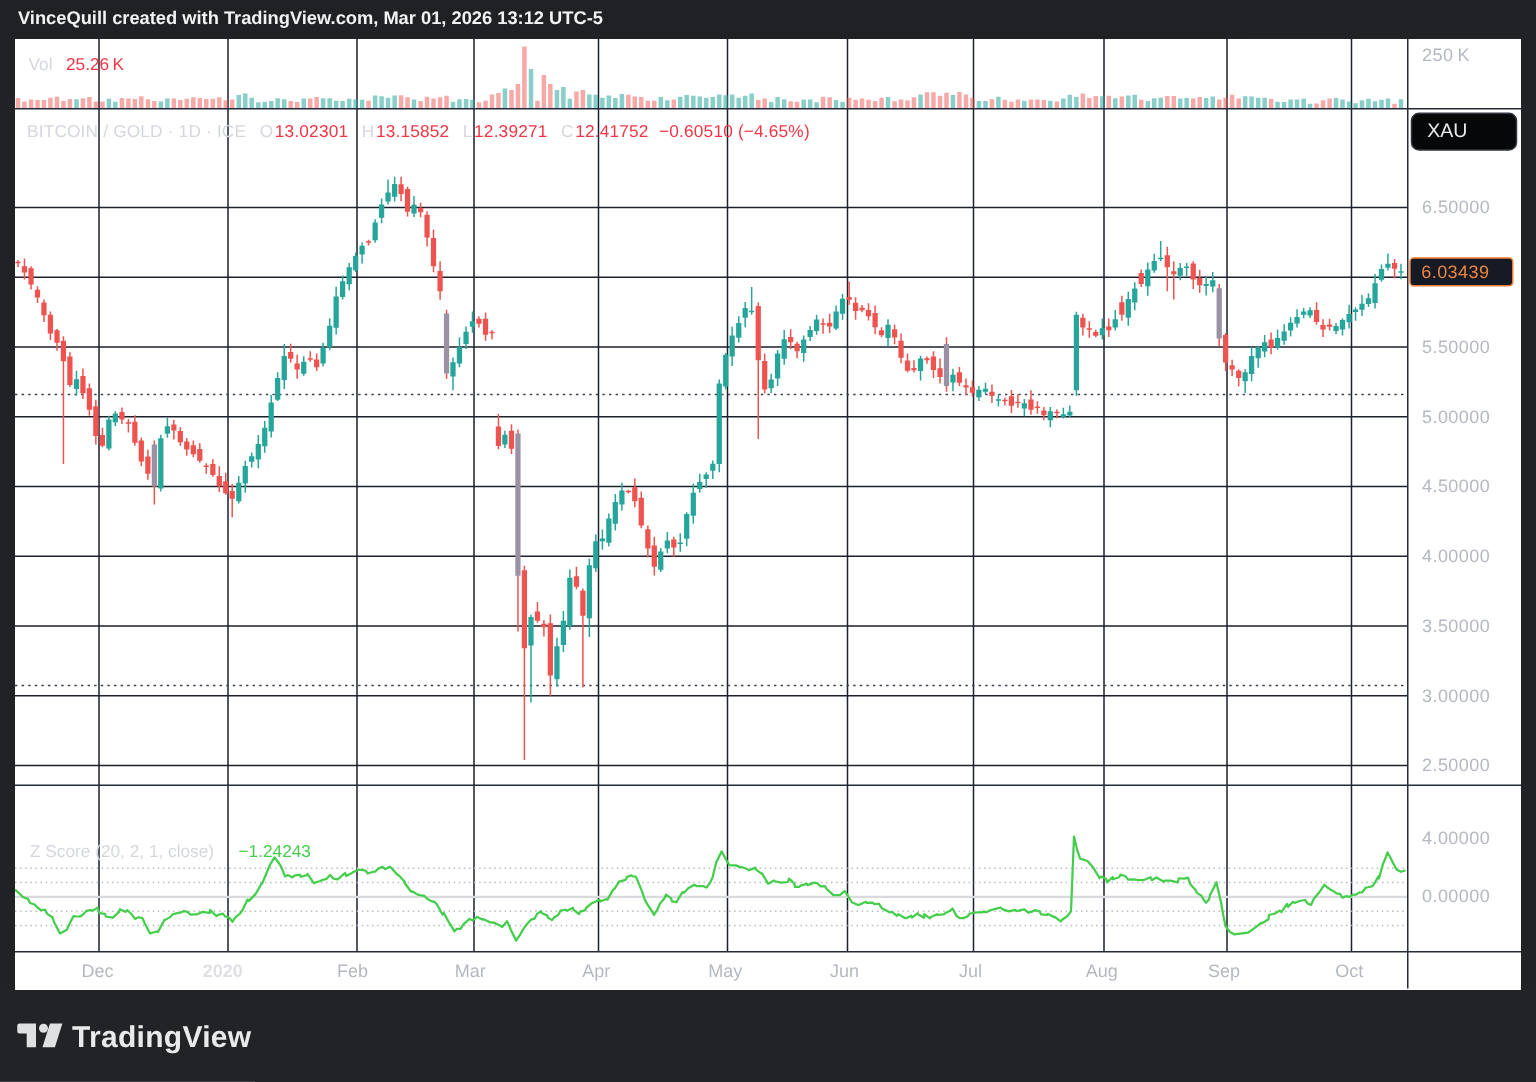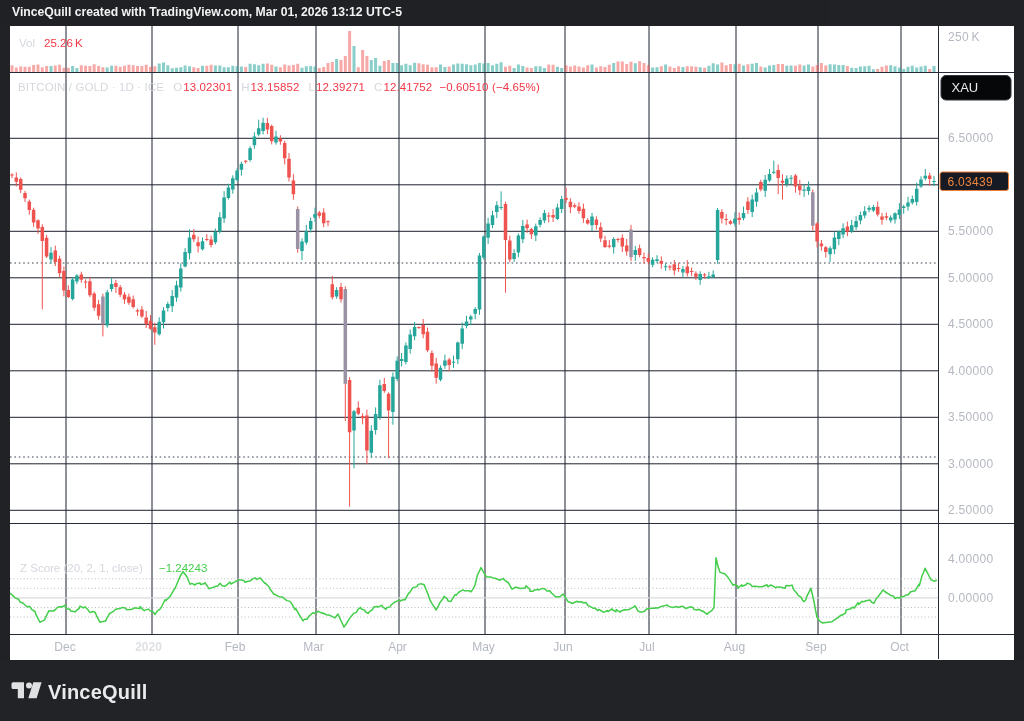--- a/index.html
+++ b/index.html
@@ -78,13 +78,13 @@
 </svg>
 </div>
 <div id="footer">
     <svg width="40" height="24" viewBox="0 0 40 24" style="position:absolute;left:11px;top:22px">
 <g fill="#dfe0e2">
 <path d="M0.5 1.8 Q0.5 0.3 2 0.3 H13 V16.2 H6.8 V7 H2 Q0.5 7 0.5 5.5 Z"></path>
 <circle cx="18.0" cy="3.5" r="3.0"></circle>
 <path d="M22.3 0.3 H30.6 L25.6 16.2 H17.3 Z"></path>
 </g>
     </svg>
-    <b>VinceQuill</b>
+    <b>TradingView</b>
   </div>
 </body></html>

